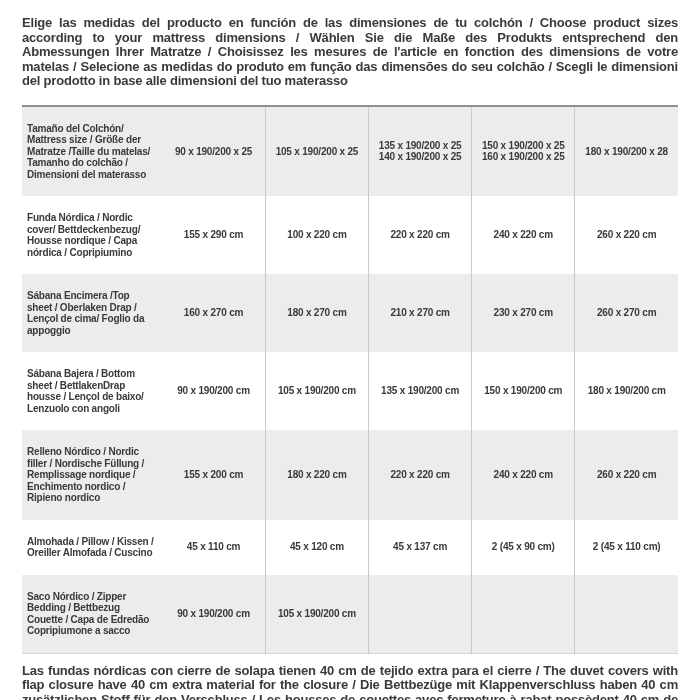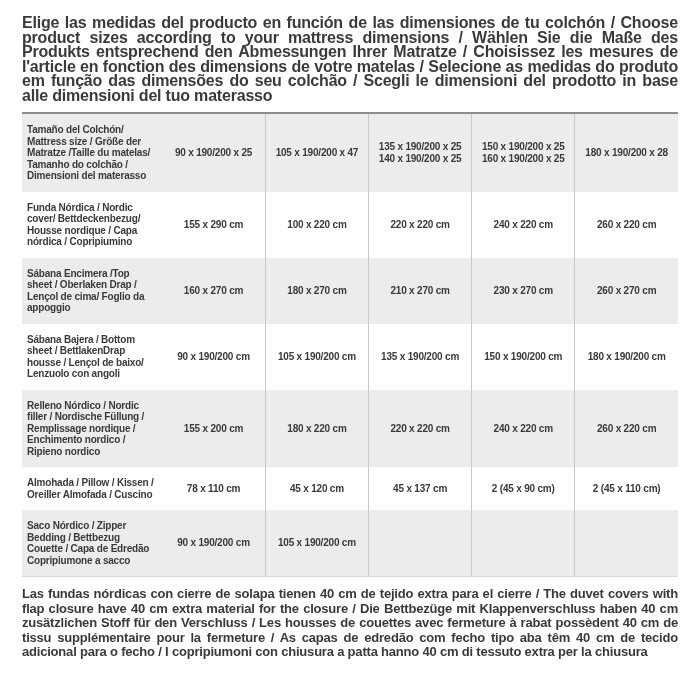--- a/index.html
+++ b/index.html
@@ -22,39 +22,39 @@
     font-weight: 700;
     color: var(--text);
     letter-spacing: -0.2px;
   }
   .page {
     width: 700px;
     height: 700px;
     padding: 16px 22px 0 22px;
   }
   .intro {
-    font-size: 16px;
+    font-size: 13px;
     line-height: 14.5px;
     text-align: justify;
-    margin-bottom: 9px;
+    margin-bottom: 16px;
   }
   table.size-table {
     width: 100%;
     border-collapse: collapse;
     border-top: 2px solid var(--table-top-border);
     border-bottom: 1px solid var(--table-bottom-border);
     table-layout: fixed;
   }
   table.size-table tr:nth-child(odd) {
     background: var(--shaded-row);
   }
   table.size-table td {
     font-size: 10px;
     line-height: 11.5px;
-    padding: 10px 4px;
+    padding: 16px 4px;
     vertical-align: middle;
     text-align: center;
     font-weight: 700;
   }
   table.size-table td.label {
     width: 140px;
     text-align: left;
     padding-left: 5px;
     padding-right: 8px;
   }
@@ -80,21 +80,21 @@
   <p class="intro">Elige las medidas del producto en función de las dimensiones de tu colchón / Choose product sizes according to your mattress dimensions / Wählen Sie die Maße des Produkts entsprechend den Abmessungen Ihrer Matratze / Choisissez les mesures de l'article en fonction des dimensions de votre matelas / Selecione as medidas do produto em função das dimensões do seu colchão / Scegli le dimensioni del prodotto in base alle dimensioni del tuo materasso</p>
 
   <table class="size-table">
     <tbody>
         <tr>
           <td class="label">Tamaño del Colchón/ Mattress size / Größe der Matratze /Taille du matelas/ Tamanho do colchão / Dimensioni del materasso</td>
           <td class="val first">
             <div>90 x 190/200 x 25</div>
           </td>
           <td class="val">
-            <div>105 x 190/200 x 47</div>
+            <div>105 x 190/200 x 25</div>
           </td>
           <td class="val">
             <div>135 x 190/200 x 25</div>
             <div>140 x 190/200 x 25</div>
           </td>
           <td class="val">
             <div>150 x 190/200 x 25</div>
             <div>160 x 190/200 x 25</div>
           </td>
           <td class="val">
@@ -169,21 +169,21 @@
           <td class="val">
             <div>240 x 220 cm</div>
           </td>
           <td class="val">
             <div>260 x 220 cm</div>
           </td>
         </tr>
         <tr>
           <td class="label">Almohada  / Pillow / Kissen / Oreiller Almofada / Cuscino</td>
           <td class="val first">
-            <div>78 x 110 cm</div>
+            <div>45 x 110 cm</div>
           </td>
           <td class="val">
             <div>45 x 120 cm</div>
           </td>
           <td class="val">
             <div>45 x 137 cm</div>
           </td>
           <td class="val">
             <div>2 (45 x 90 cm)</div>
           </td>

